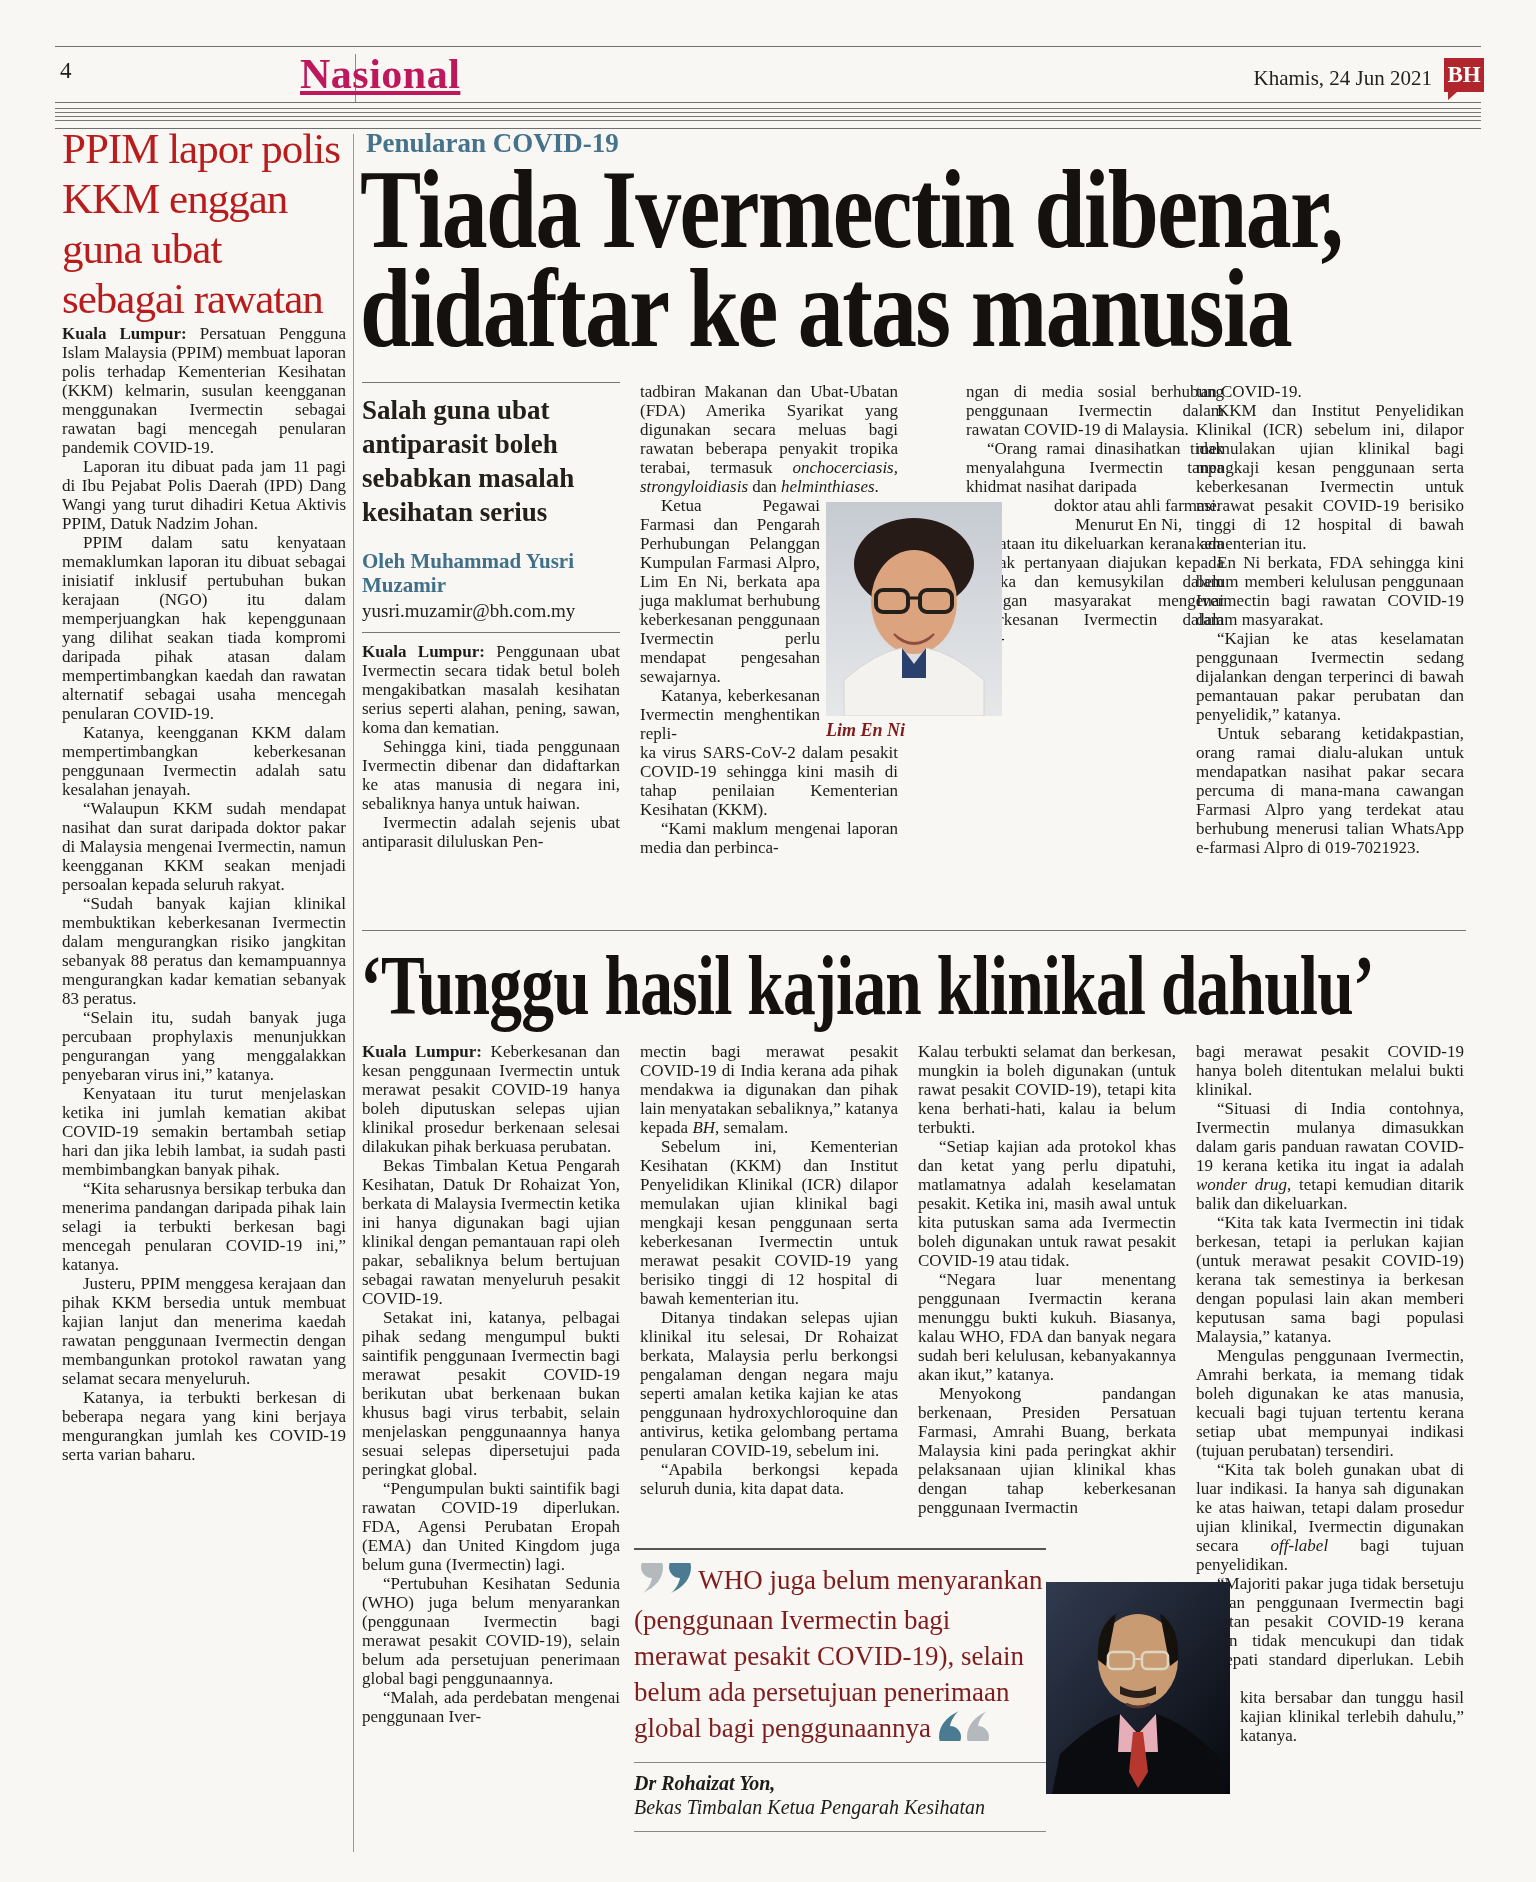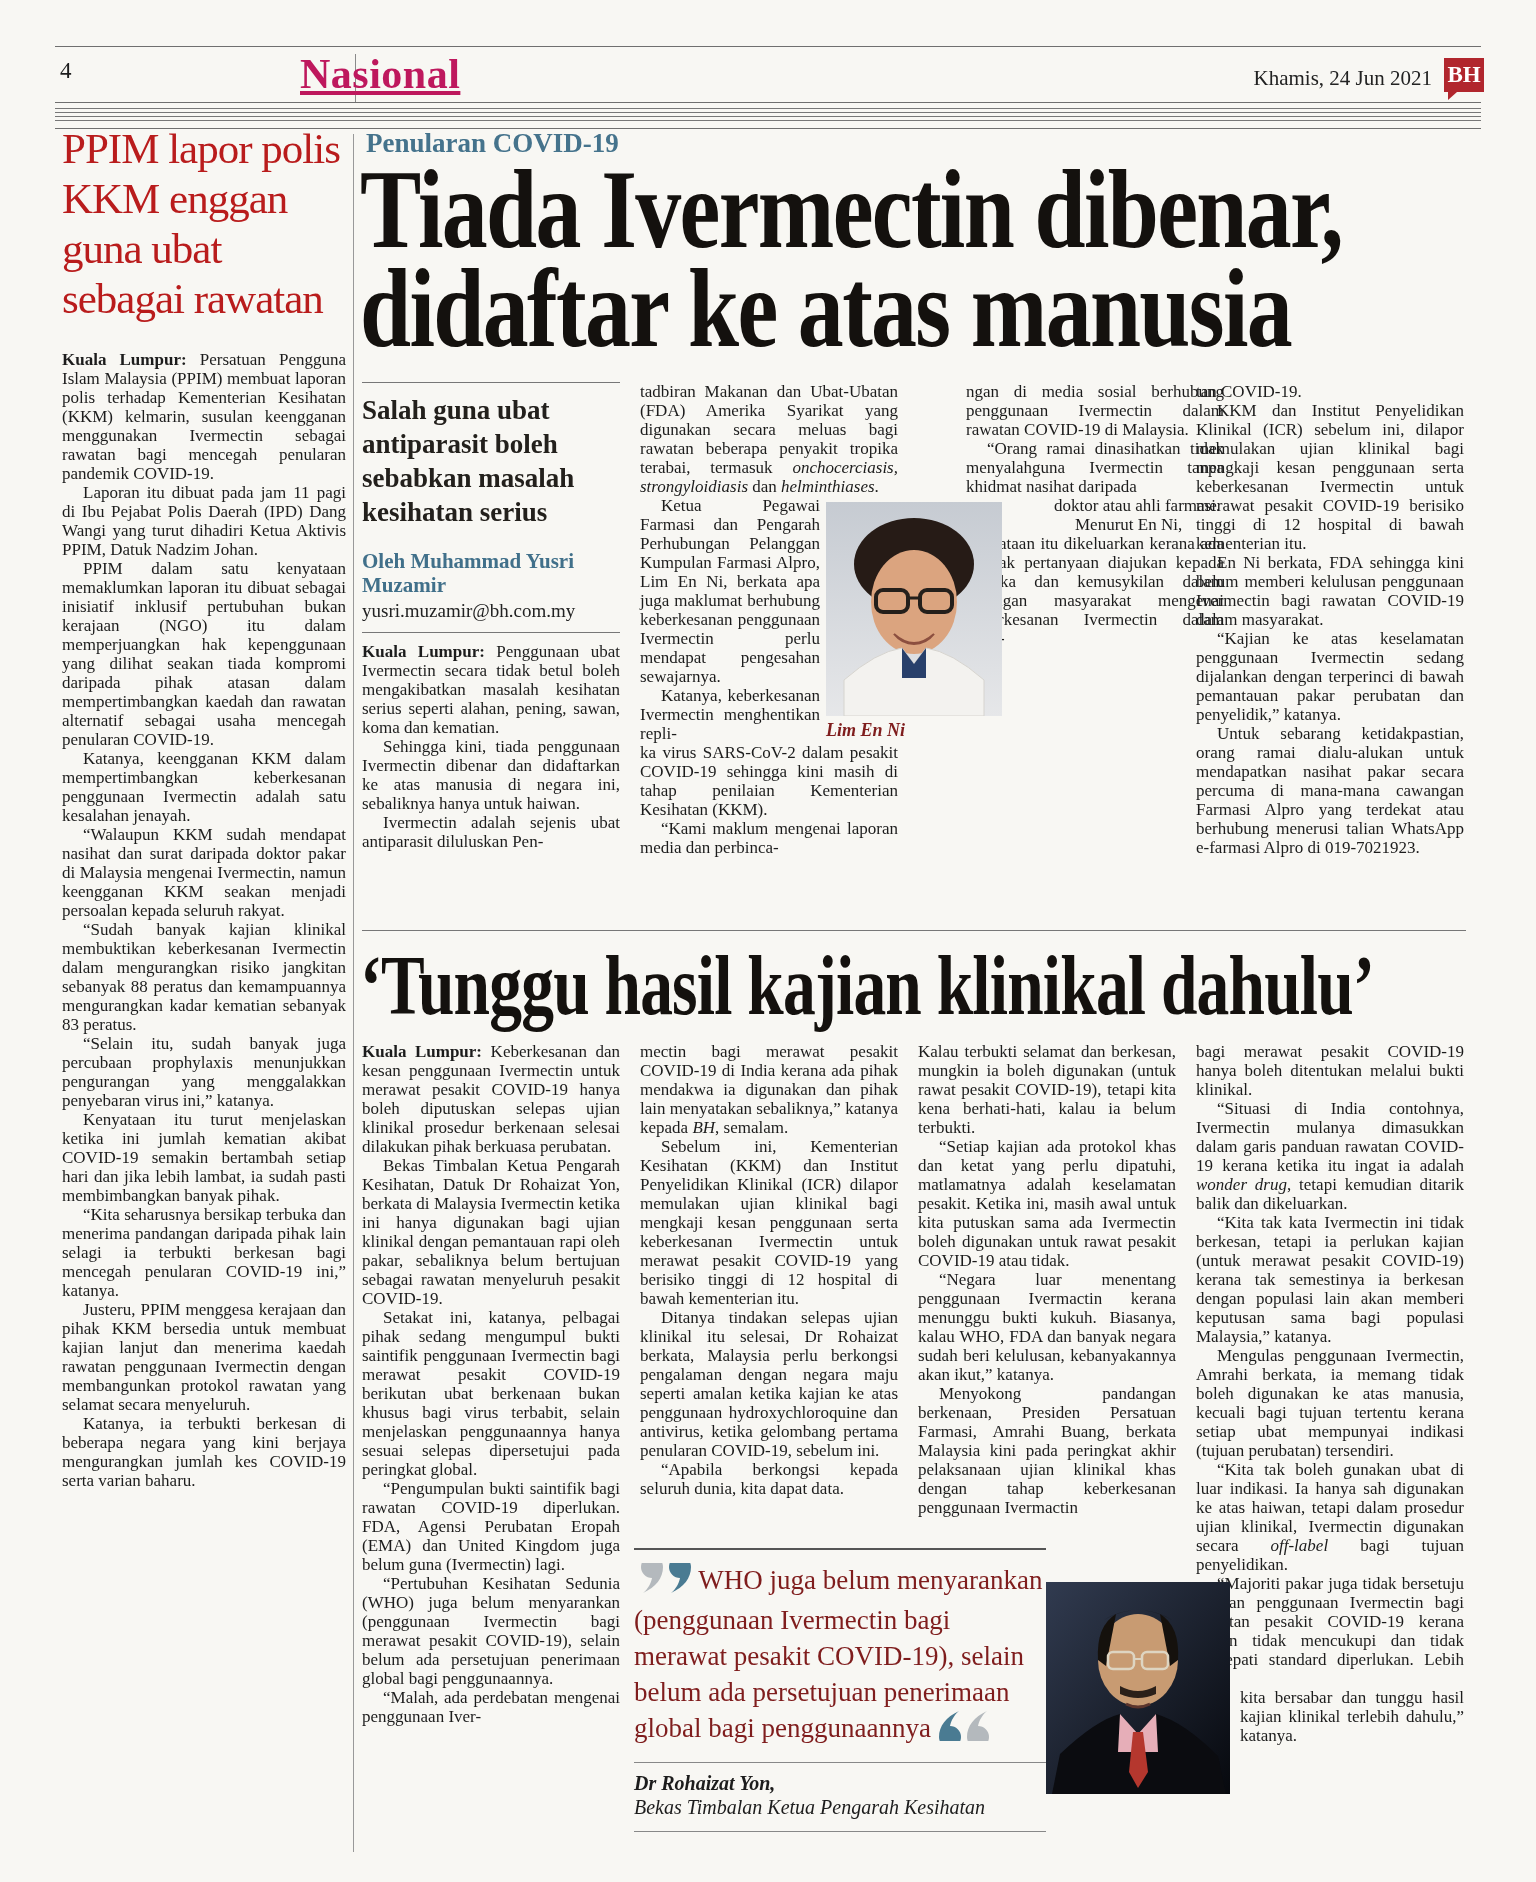--- a/index.html
+++ b/index.html
@@ -16,21 +16,21 @@
   #bh-logo::after{content:"";position:absolute;left:4px;top:34px;border-left:9px solid #b1262d;
            border-bottom:8px solid transparent;}
   #hdr-vrule{left:355px;top:54px;width:1px;height:48px;background:#8a8a8a;}
   #hdr-band{left:55px;top:108px;width:1426px;height:14px;
             background:repeating-linear-gradient(to bottom,#777 0 1px,transparent 1px 4px);}
   
   #v-divider{left:353px;top:134px;width:1px;height:1718px;background:#999;}
   
   #left-article{left:62px;top:124px;width:284px;}
   #left-headline{font-size:43px;line-height:50px;color:#b91c1c;letter-spacing:-1px;}
-  #left-body{margin-top:26px;}
+  #left-body{}
   
   .para{margin:0;text-align:justify;text-indent:21px;font-size:17px;line-height:19px;}
   .para.fi{text-indent:0;}
   .para.nr{margin-right:78px;}
   .para.nl{margin-left:88px;}
   .para.nl2{margin-left:44px;}
   .b{font-weight:bold;}
   .i{font-style:italic;}
   
   #kicker{left:366px;top:128px;font-size:27px;font-weight:bold;color:#45738c;}

